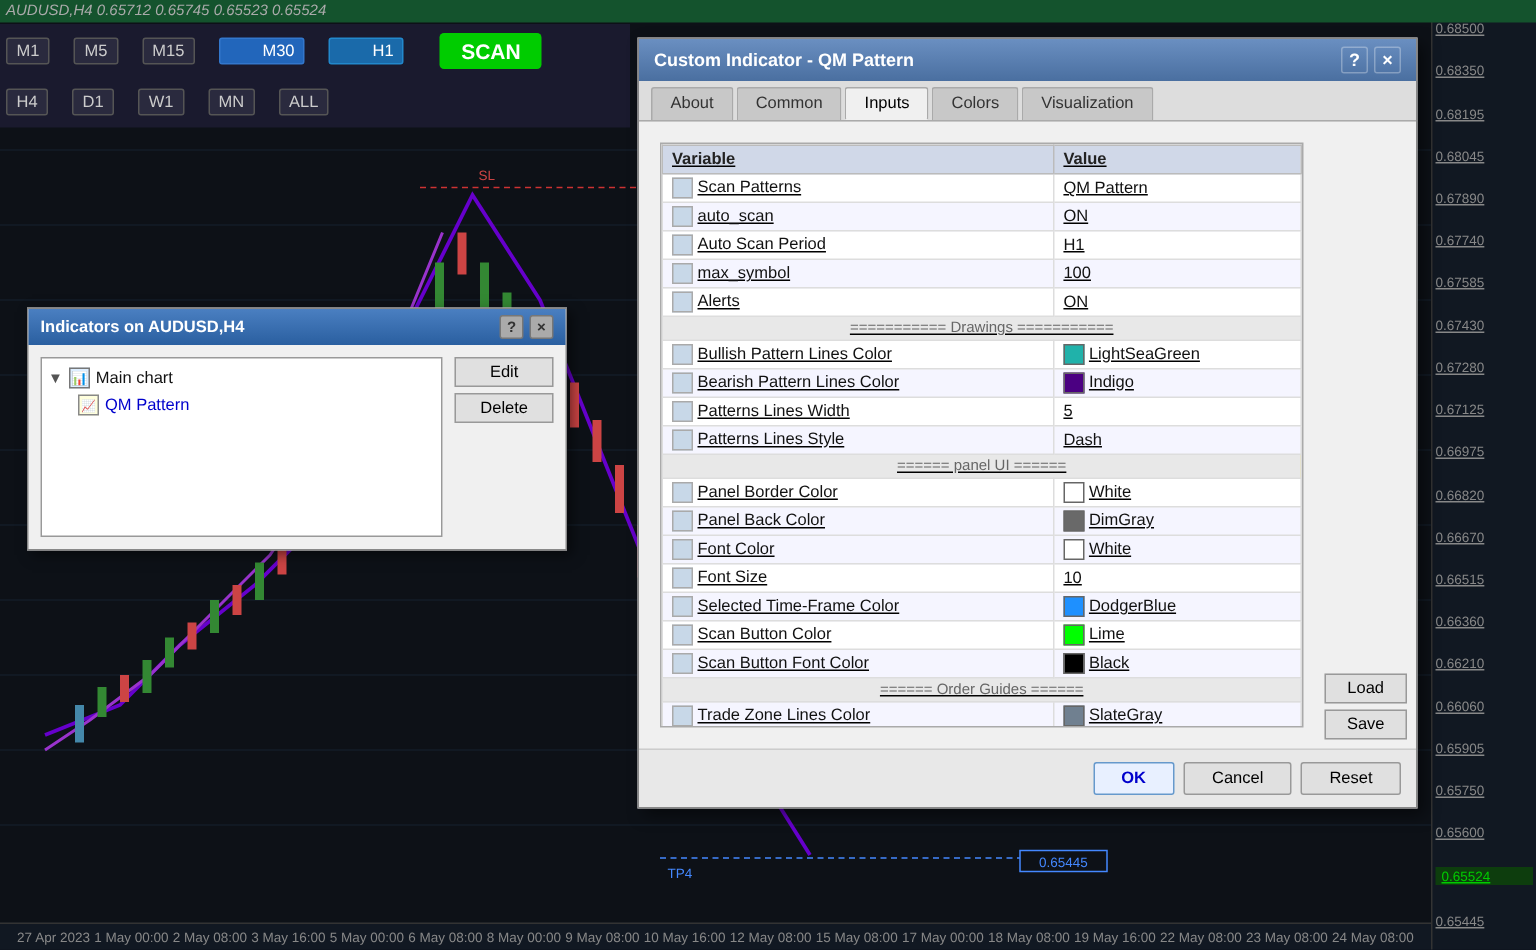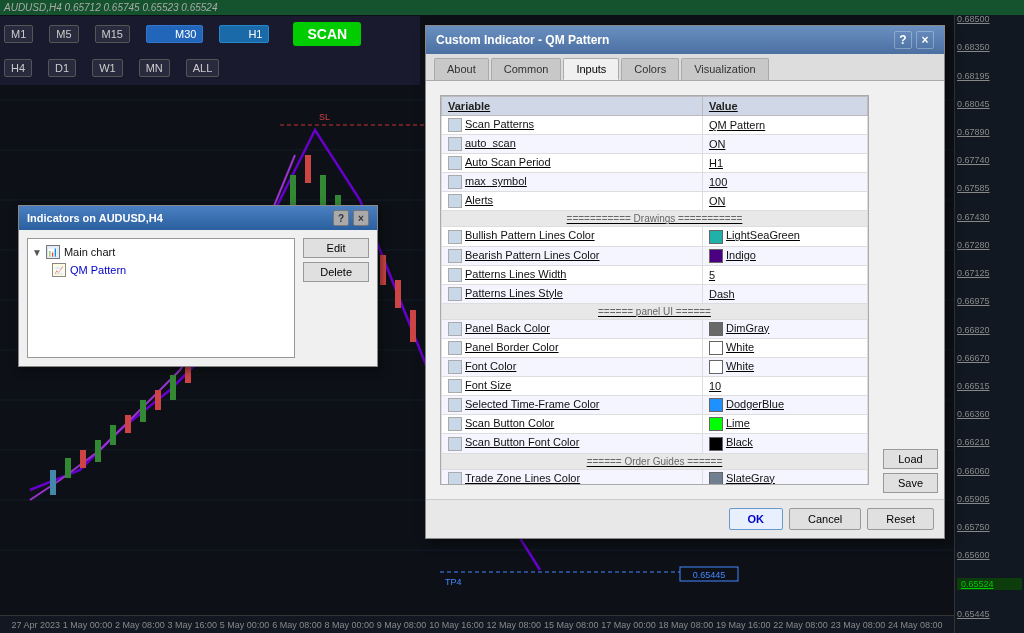--- a/index.html
+++ b/index.html
@@ -366,27 +366,27 @@
               <td><span style="display: inline-block; width: 14px; height: 14px; background: rgb(200, 216, 232); border: 1px solid rgb(170, 170, 170); vertical-align: middle; margin-right: 3px;"></span>Patterns Lines Width</td>
               <td>5</td>
             </tr>
             <tr style="background: rgb(245, 245, 255);">
               <td><span style="display: inline-block; width: 14px; height: 14px; background: rgb(200, 216, 232); border: 1px solid rgb(170, 170, 170); vertical-align: middle; margin-right: 3px;"></span>Patterns Lines Style</td>
               <td>Dash</td>
             </tr>
             <tr class="separator" style="background: #fde047;">
               <td colspan="2" style="text-align: center; font-size: 10px; color: rgb(102, 102, 102);">====== panel UI ======</td>
             </tr>
+            <tr style="background: rgb(255, 255, 255);">
+              <td><span style="display: inline-block; width: 14px; height: 14px; background: rgb(200, 216, 232); border: 1px solid rgb(170, 170, 170); vertical-align: middle; margin-right: 3px;"></span>Panel Border Color</td>
+              <td><span style="display: inline-block; width: 14px; height: 14px; background: rgb(255, 255, 255); border: 1px solid rgb(102, 102, 102); vertical-align: middle; margin-right: 3px;"></span>White</td>
+            </tr>
             <tr style="background: rgb(245, 245, 255);">
               <td><span style="display: inline-block; width: 14px; height: 14px; background: rgb(200, 216, 232); border: 1px solid rgb(170, 170, 170); vertical-align: middle; margin-right: 3px;"></span>Panel Back Color</td>
               <td><span style="display: inline-block; width: 14px; height: 14px; background: rgb(105, 105, 105); border: 1px solid rgb(102, 102, 102); vertical-align: middle; margin-right: 3px;"></span>DimGray</td>
-            </tr>
-            <tr style="background: rgb(255, 255, 255);">
-              <td><span style="display: inline-block; width: 14px; height: 14px; background: rgb(200, 216, 232); border: 1px solid rgb(170, 170, 170); vertical-align: middle; margin-right: 3px;"></span>Panel Border Color</td>
-              <td><span style="display: inline-block; width: 14px; height: 14px; background: rgb(255, 255, 255); border: 1px solid rgb(102, 102, 102); vertical-align: middle; margin-right: 3px;"></span>White</td>
             </tr>
             <tr style="background: rgb(245, 245, 255);">
               <td><span style="display: inline-block; width: 14px; height: 14px; background: rgb(200, 216, 232); border: 1px solid rgb(170, 170, 170); vertical-align: middle; margin-right: 3px;"></span>Font Color</td>
               <td><span style="display: inline-block; width: 14px; height: 14px; background: rgb(255, 255, 255); border: 1px solid rgb(102, 102, 102); vertical-align: middle; margin-right: 3px;"></span>White</td>
             </tr>
             <tr style="background: rgb(255, 255, 255);">
               <td><span style="display: inline-block; width: 14px; height: 14px; background: rgb(200, 216, 232); border: 1px solid rgb(170, 170, 170); vertical-align: middle; margin-right: 3px;"></span>Font Size</td>
               <td>10</td>
             </tr>
             <tr style="background: rgb(245, 245, 255);">

